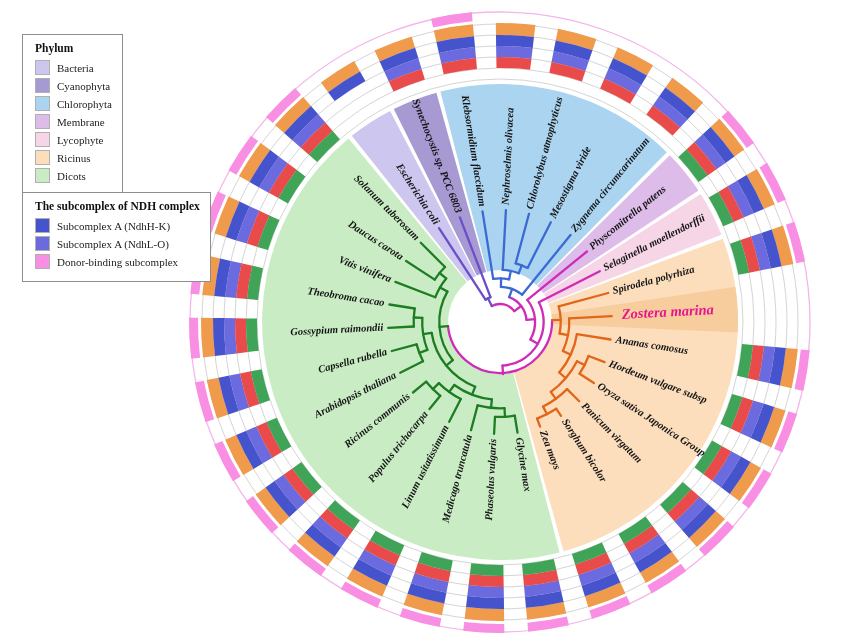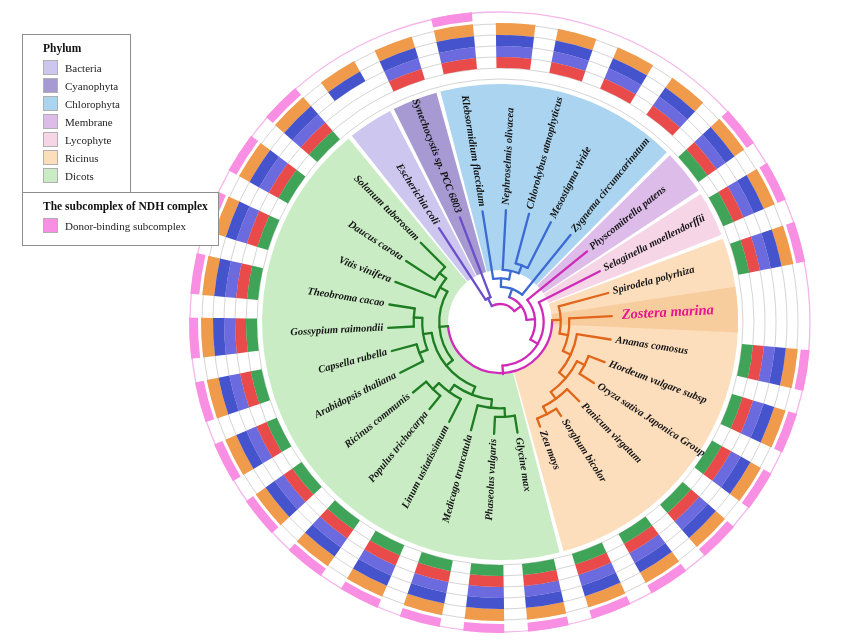--- a/index.html
+++ b/index.html
@@ -1,20 +1,20 @@
 <!DOCTYPE html>
 <html><head>
 <meta charset="utf-8">
 <style>
   html,body{margin:0;padding:0;background:#ffffff;width:844px;height:642px;overflow:hidden;
     font-family:"Liberation Serif",serif;}
   #stage{position:relative;width:844px;height:642px;background:#fff;}
   svg{position:absolute;top:0;left:0;}
   .legend{position:absolute;left:22px;background:#ffffff;border:1px solid #8d8d8d;
-    padding:7px 10px 9px 20px;z-index:5;}
+    padding:7px 10px 9px 12px;z-index:5;}
   .legend-title{font-weight:bold;font-size:11.5px;margin-bottom:6px;color:#111;}
   .lrow{display:flex;align-items:center;margin:3px 0;text-align:center;}
   .sw{width:13px;height:13px;border:1px solid #b0b0b0;margin-right:7px;flex:none;}
   .ll{font-size:11px;color:#222;white-space:nowrap;}
 </style>
 </head>
 <body>
 
 <div id="stage">
 
@@ -343,19 +343,27 @@
           <span class="sw" style="background: rgb(201, 236, 196);"></span>
           <span class="ll">Dicots</span>
         </div>
       </div>
   </div>
 
   <div class="legend" style="top:192px;">
     <div class="legend-title">The subcomplex of NDH complex</div>
     <div id="subcomplex-items">
         <div class="lrow">
+          <span class="sw" style="background: rgb(69, 83, 204);"></span>
+          <span class="ll">Subcomplex A (NdhH-K)</span>
+        </div>
+        <div class="lrow">
+          <span class="sw" style="background: rgb(107, 106, 222);"></span>
+          <span class="ll">Subcomplex A (NdhL-O)</span>
+        </div>
+        <div class="lrow">
           <span class="sw" style="background: rgb(249, 143, 226);"></span>
           <span class="ll">Donor-binding subcomplex</span>
         </div>
       </div>
   </div>
 
 </div>
 
 </body></html>

